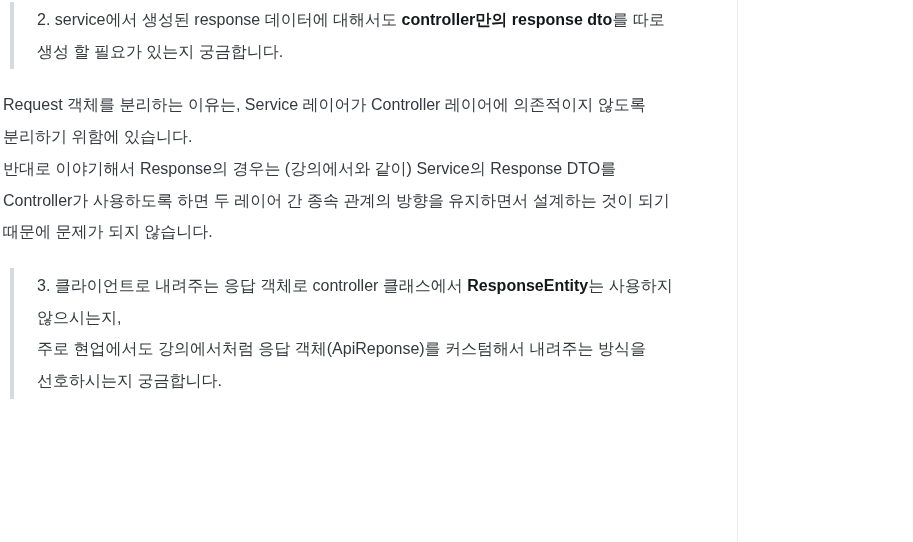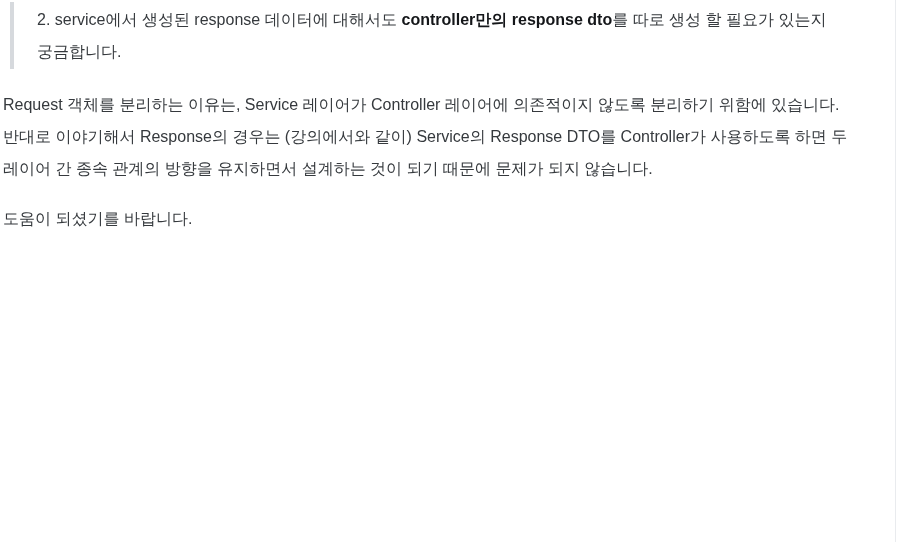--- a/index.html
+++ b/index.html
@@ -10,21 +10,21 @@
     --edge:#e9ebee;
   }
   html,body{
     margin:0;
     padding:0;
     background:var(--bg);
     font-family:"Liberation Sans","DejaVu Sans",sans-serif;
   }
   .page{
     box-sizing:border-box;
-    width:896px;
+    width:738px;
     min-height:542px;
     border-right:1px solid var(--edge);
     padding:0 32px 12px 3px;
     background:var(--bg);
     overflow:hidden;
   }
   .md{
     font-size:16px;
     line-height:31.7px;
     color:var(--text);
@@ -47,15 +47,15 @@
     font-weight:700;
   }
 </style>
 </head>
 <body>
 
 <div class="page">
   <div class="md" id="md">
       <blockquote><span>2. service에서 생성된 response 데이터에 대해서도 </span><strong>controller만의 response dto</strong><span>를 따로 생성 할 필요가 있는지 궁금합니다.</span></blockquote>
       <p><span>Request 객체를 분리하는 이유는, Service 레이어가 Controller 레이어에 의존적이지 않도록 분리하기 위함에 있습니다.</span><br><span>반대로 이야기해서 Response의 경우는 (강의에서와 같이) Service의 Response DTO를 Controller가 사용하도록 하면 두 레이어 간 종속 관계의 방향을 유지하면서 설계하는 것이 되기 때문에 문제가 되지 않습니다.</span></p>
-      <p><span>도움이 되셨기를 바랍니다.</span></p>
+      <blockquote><span>3. 클라이언트로 내려주는 응답 객체로 controller 클래스에서 </span><strong>ResponseEntity</strong><span>는 사용하지 않으시는지,</span><br><span>주로 현업에서도 강의에서처럼 응답 객체(ApiReponse)를 커스텀해서 내려주는 방식을 선호하시는지 궁금합니다.</span></blockquote>
     </div>
 </div>
 
 </body></html>

